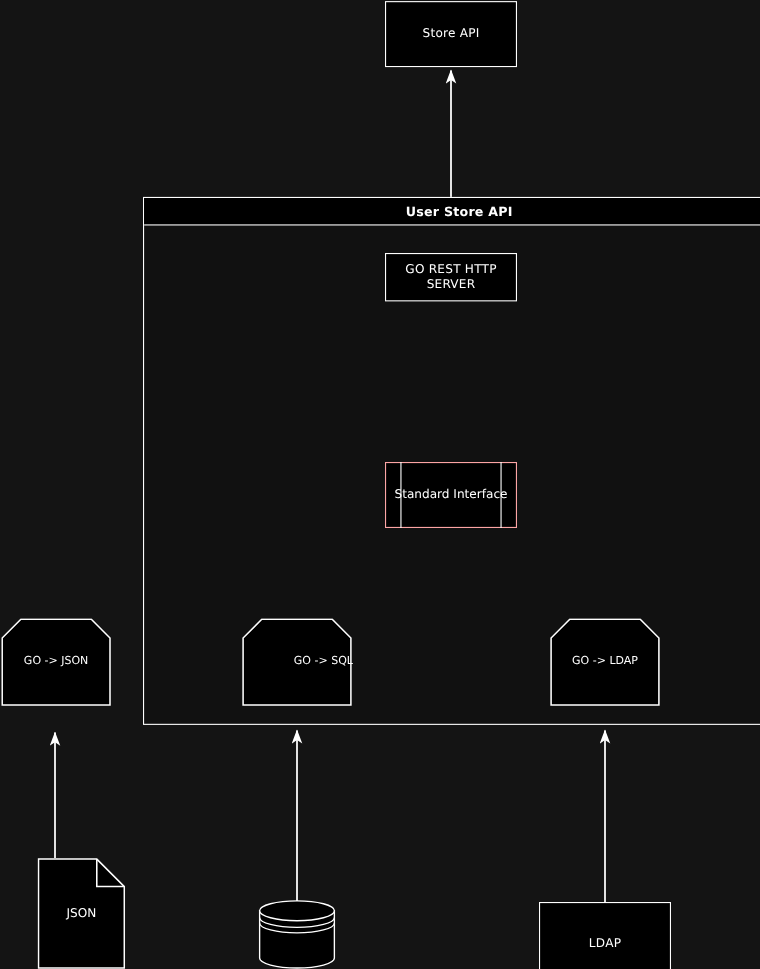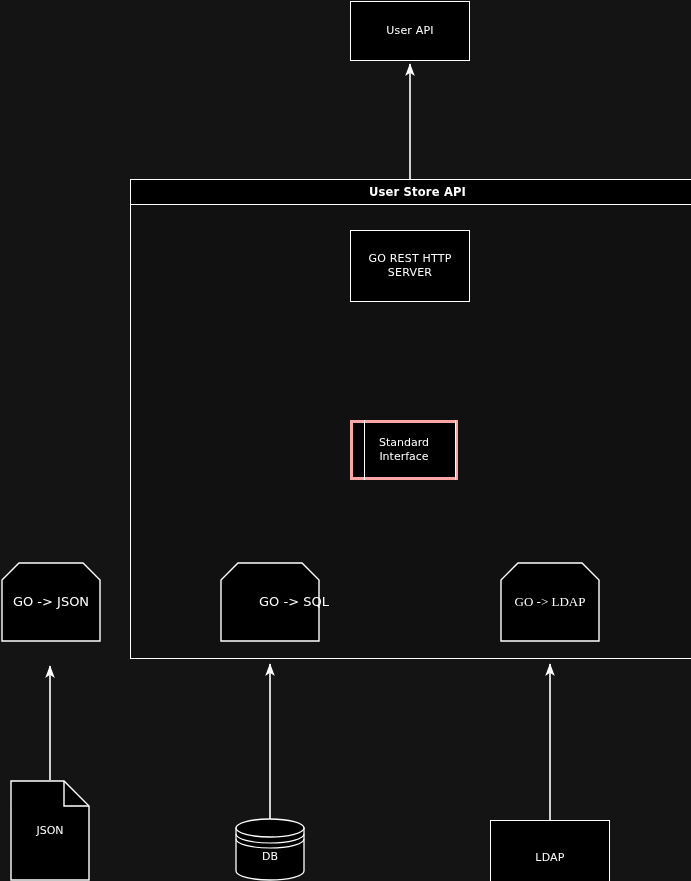--- a/index.html
+++ b/index.html
@@ -73,38 +73,38 @@
     font-size: 11.5px;
     font-weight: bold;
     color: #ffffff;
     letter-spacing: 0.2px;
   }
   
   #node-go-rest {
     left: 350px;
     top: 230px;
     width: 120px;
-    height: 72px;
+    height: 44px;
   }
   
   #node-standard-interface-wrap {
     position: absolute;
     left: 350px;
     top: 420px;
     width: 120px;
     height: 60px;
     z-index: 3;
   }
   #node-standard-interface {
     position: absolute;
     left: 0;
     top: 0;
-    width: 108px;
-    height: 60px;
-    border: 3px solid #fca5a5;
+    width: 120px;
+    height: 60px;
+    border: 1px solid #fca5a5;
     background: #000000;
     box-sizing: border-box;
     display: flex;
     align-items: center;
     justify-content: center;
     text-align: center;
     font-size: 11px;
     line-height: 14px;
     color: #ffffff;
   }
@@ -126,33 +126,34 @@
   .chamfer .chamfer-label {
     position: absolute;
     left: 0;
     top: 0;
     width: 100%;
     height: 100%;
     display: flex;
     align-items: center;
     justify-content: center;
     text-align: center;
-    font-size: 13px;
+    font-size: 10px;
     line-height: 14px;
     color: #ffffff;
     z-index: 2;
   }
   .chamfer svg { position: absolute; left: 0; top: 0; }
   #node-go-json { left: 1px; top: 562px; width: 100px; height: 80px; }
   #node-go-sql { left: 220px; top: 562px; width: 100px; height: 80px; padding-left: 48px; }
-  #node-go-ldap { left: 500px; top: 562px; width: 100px; height: 80px; font-family: Liberation Serif, serif; }
+  #node-go-ldap { left: 500px; top: 562px; width: 100px; height: 80px; }
   
   .doc {
     position: absolute;
     z-index: 3;
+    margin-left: 24px;
   }
   .doc .doc-label {
     position: absolute;
     left: 0;
     top: 0;
     width: 100%;
     height: 100%;
     display: flex;
     align-items: center;
     justify-content: center;
@@ -216,21 +217,21 @@
 
   <line x1="270" y1="822" x2="270" y2="664" stroke="#ffffff" stroke-width="1.6" marker-end="url(#arrow-white)"></line>
 
   <line x1="550" y1="820" x2="550" y2="664" stroke="#ffffff" stroke-width="1.6" marker-end="url(#arrow-white)"></line>
 </svg>
 
 <div id="container-user-store-api">
   <div id="container-user-store-api-title">User Store API</div>
 </div>
 
-<div class="node rect" id="node-main-api">User API</div>
+<div class="node rect" id="node-main-api">Store API</div>
 
 <div class="node rect" id="node-go-rest">GO REST HTTP SERVER</div>
 
 <div id="node-standard-interface-wrap">
   <div id="node-standard-interface">Standard Interface</div>
   <div class="mod-bar" id="mod-bar-left"></div>
   <div class="mod-bar" id="mod-bar-right"></div>
 </div>
 
 <div class="chamfer" id="node-go-json">
@@ -262,16 +263,15 @@
   <div class="doc-label">JSON</div>
 </div>
 
 <div id="node-db">
   <svg width="70" height="63" viewBox="0 0 70 63" xmlns="http://www.w3.org/2000/svg">
     <path d="M1,10 L1,53 A34,9 0 0 0 69,53 L69,10 Z" fill="#000000" stroke="#ffffff" stroke-width="1.3"></path>
     <ellipse cx="35" cy="10" rx="34" ry="9" fill="#000000" stroke="#ffffff" stroke-width="1.3"></ellipse>
     <path d="M1,16 A34,9 0 0 0 69,16" fill="none" stroke="#ffffff" stroke-width="1.1"></path>
     <path d="M1,21 A34,9 0 0 0 69,21" fill="none" stroke="#ffffff" stroke-width="1.1"></path>
   </svg>
-  <div class="db-label">DB</div>
 </div>
 
 <div class="node rect" id="node-ldap">LDAP</div>
 
 </body></html>

